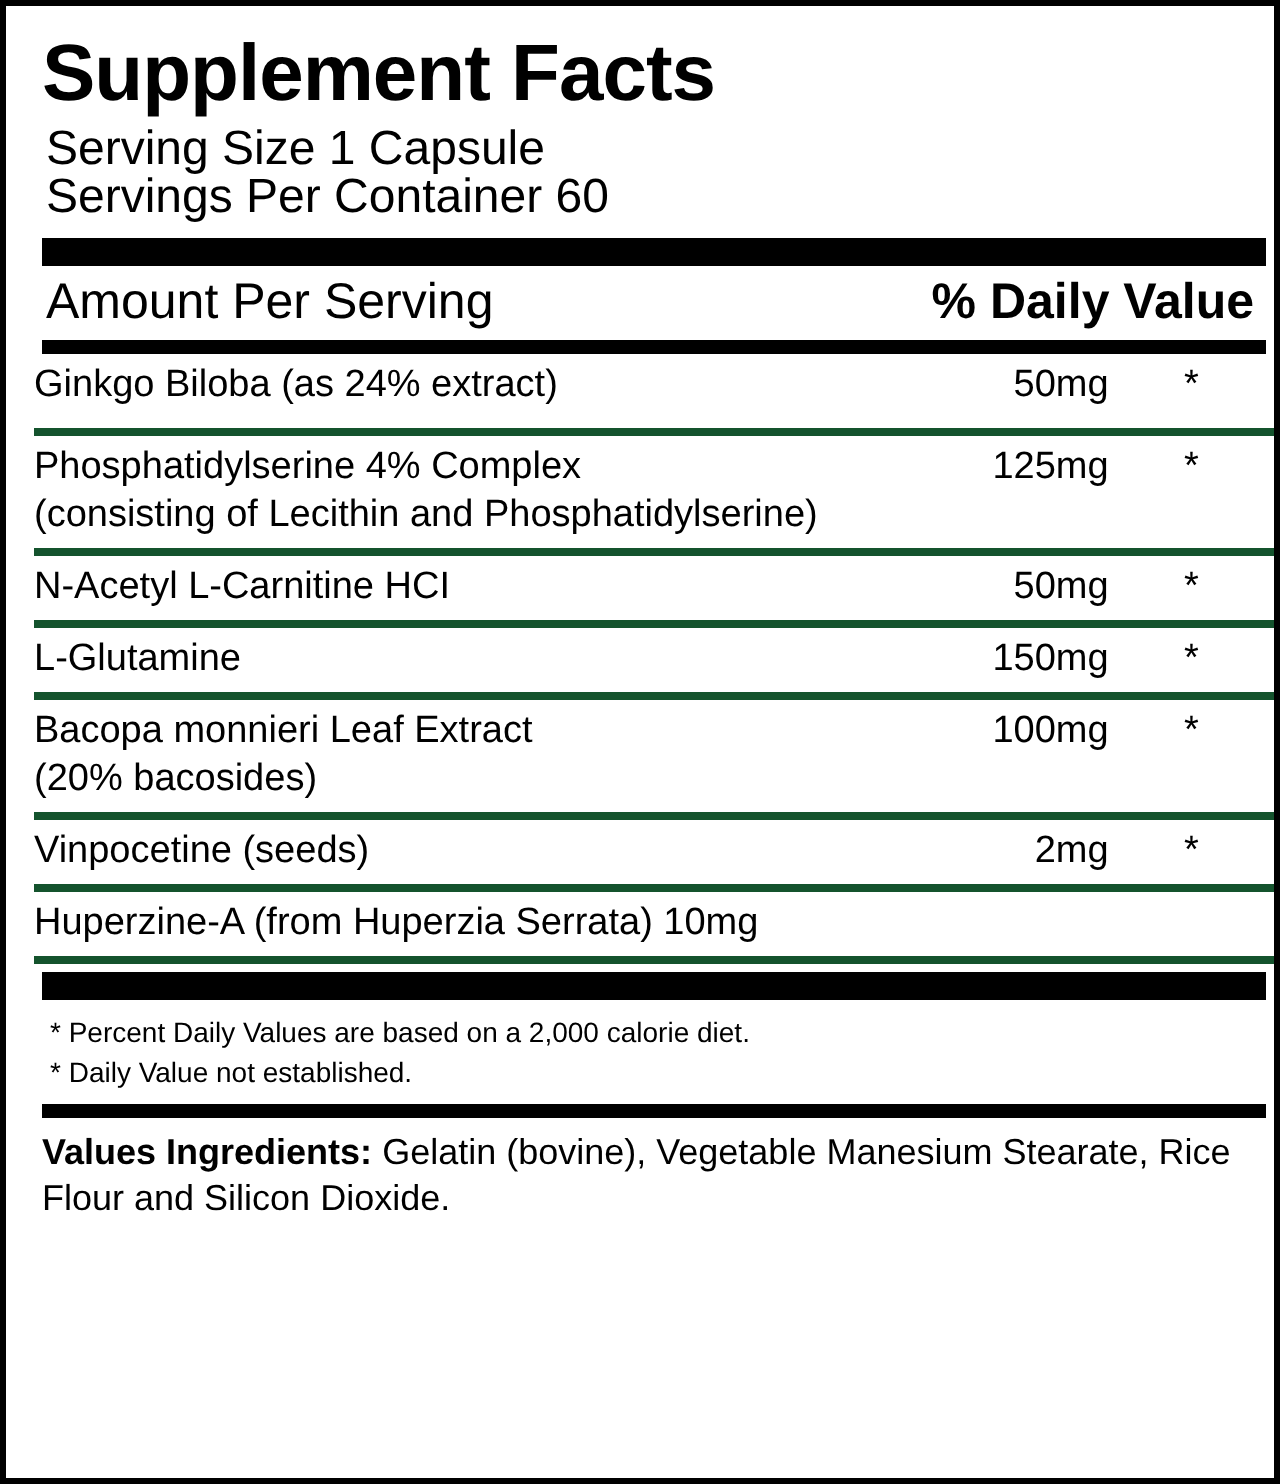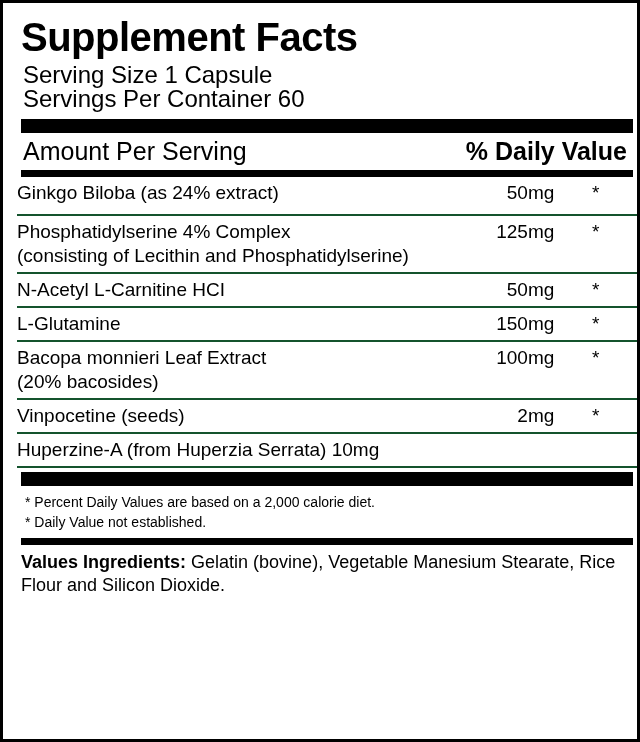--- a/index.html
+++ b/index.html
@@ -71,21 +71,21 @@
   table.facts {
     width: 100%;
     border-collapse: collapse;
     table-layout: fixed;
   }
   table.facts td {
     font-size: 19px;
     line-height: 22px;
     padding: 5px 0 5px 0;
     vertical-align: top;
-    border-bottom: 2px solid #14532d;
+    border-bottom: 4px solid #14532d;
   }
   table.facts tr.no-rule td {
     border-bottom: none;
     padding-bottom: 0;
   }
   table.facts tr.cont td {
     padding-top: 2px;
   }
   td.c-name {
     width: 370px;

